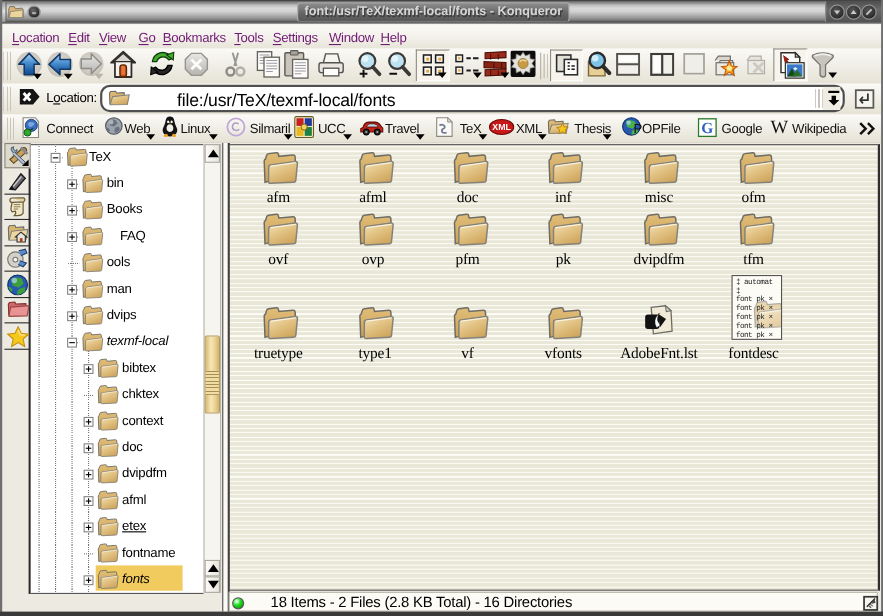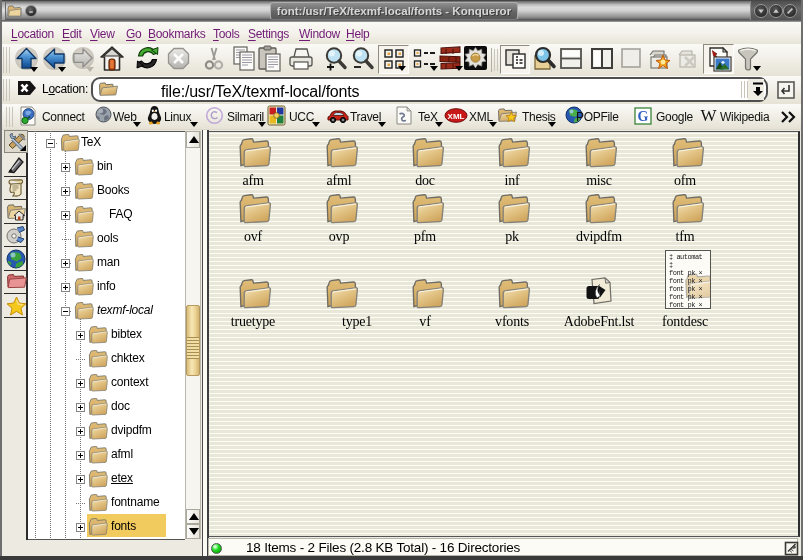--- a/index.html
+++ b/index.html
@@ -576,21 +576,21 @@
 <div class="exp plus" style="left:33px;top:128px"></div>
 <svg style="position:absolute;left:42px;top:120px" width="26" height="22" viewBox="0 0 32 30">
       <use href="#folder"></use>
     </svg>
 <div class="trow" style="left:69px;top:124px;">man</div>
 <div class="hdot" style="left:34px;top:156px;width:10px"></div>
 <div class="exp plus" style="left:33px;top:152px"></div>
 <svg style="position:absolute;left:42px;top:144px" width="26" height="22" viewBox="0 0 32 30">
       <use href="#folder"></use>
     </svg>
-<div class="trow" style="left:69px;top:148px;">info</div>
+<div class="trow" style="left:69px;top:148px;">dvips</div>
 <div class="hdot" style="left:34px;top:180px;width:10px"></div>
 <div class="exp" style="left:33px;top:176px"></div>
 <svg style="position:absolute;left:42px;top:168px" width="26" height="22" viewBox="0 0 32 30">
       <use href="#folder"></use>
     </svg>
 <div class="trow" style="left:69px;top:172px;font-style:italic;">texmf-local</div>
 <div class="hdot" style="left:48px;top:204px;width:10px"></div>
 <div class="exp plus" style="left:48px;top:200px"></div>
 <svg style="position:absolute;left:56px;top:192px" width="26" height="22" viewBox="0 0 32 30">
       <use href="#folder"></use>
@@ -634,21 +634,21 @@
 <div class="hdot" style="left:48px;top:372px;width:10px"></div>
 <svg style="position:absolute;left:56px;top:360px" width="26" height="22" viewBox="0 0 32 30">
       <use href="#folder"></use>
     </svg>
 <div class="trow" style="left:83px;top:364px;">fontname</div>
 <div class="hdot" style="left:48px;top:396px;width:10px"></div>
 <div class="exp plus" style="left:48px;top:392px"></div>
 <svg style="position:absolute;left:56px;top:384px" width="26" height="22" viewBox="0 0 32 30">
       <use href="#folder"></use>
     </svg>
-<div class="trow" style="left:83px;top:388px;">fonts</div>
+<div class="trow" style="left:83px;top:388px;font-style:italic;">fonts</div>
 </div>
 <div class="abs" id="tsb">
   <div class="sbtn" style="top:0;height:17px;">
       <span class="arrow-up" style="top:4px;"></span>
     </div>
   <div id="slider"></div>
     <div id="sliderridge"></div>
   <div class="sbtn" style="top:378px;height:15px;">
       <span class="arrow-up" style="top:3px;"></span>
     </div>
@@ -707,21 +707,21 @@
       <use href="#folder"></use>
     </svg>
 <div class="flabel" style="left:640px;top:229px">tfm</div>
 <svg class="abs" style="left:233px;top:274px" width="40" height="37" viewBox="0 0 32 30">
       <use href="#folder"></use>
     </svg>
 <div class="flabel" style="left:208px;top:314px">truetype</div>
 <svg class="abs" style="left:320px;top:274px" width="40" height="37" viewBox="0 0 32 30">
       <use href="#folder"></use>
     </svg>
-<div class="flabel" style="left:312px;top:314px">type1</div>
+<div class="flabel" style="left:296px;top:314px">type1</div>
 <svg class="abs" style="left:406px;top:274px" width="40" height="37" viewBox="0 0 32 30">
       <use href="#folder"></use>
     </svg>
 <div class="flabel" style="left:380px;top:314px">vf</div>
 <svg class="abs" style="left:492px;top:274px" width="40" height="37" viewBox="0 0 32 30">
       <use href="#folder"></use>
     </svg>
 <div class="flabel" style="left:467px;top:314px">vfonts</div>
 <svg class="abs" style="left:584px;top:276px" width="31" height="31" viewBox="0 0 31 31">
       <path d="M8,3.5 L21,2 L26,6.5 L27,25 L10,27.5 Z" fill="#f0ead6" stroke="#6e6c66" stroke-width="1.2"></path>

